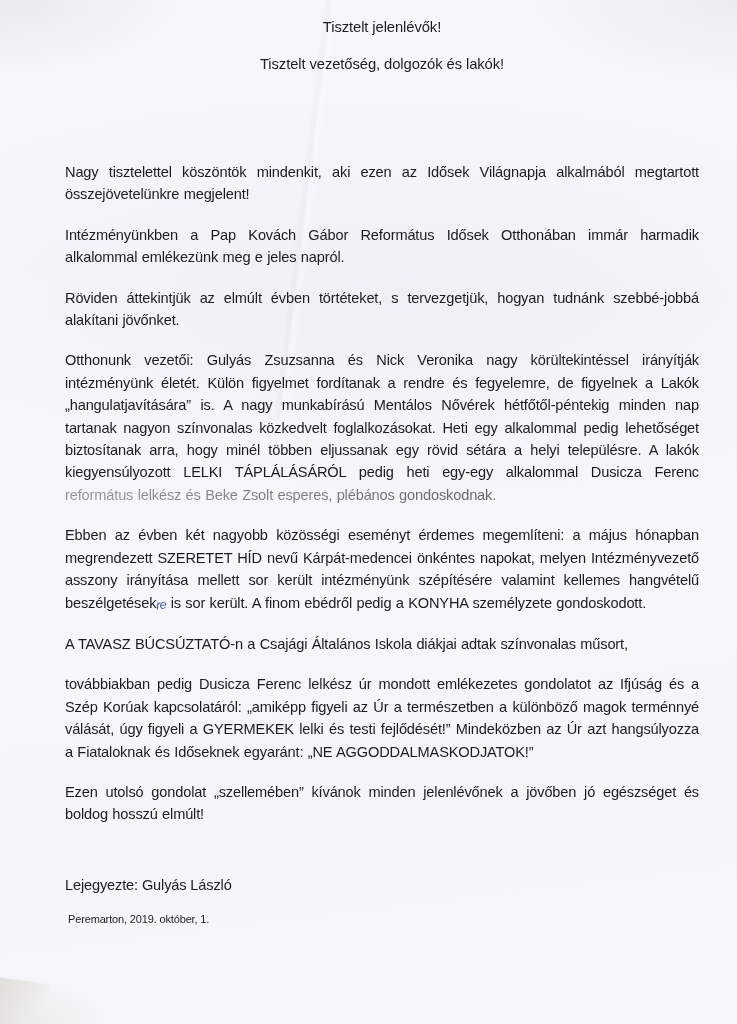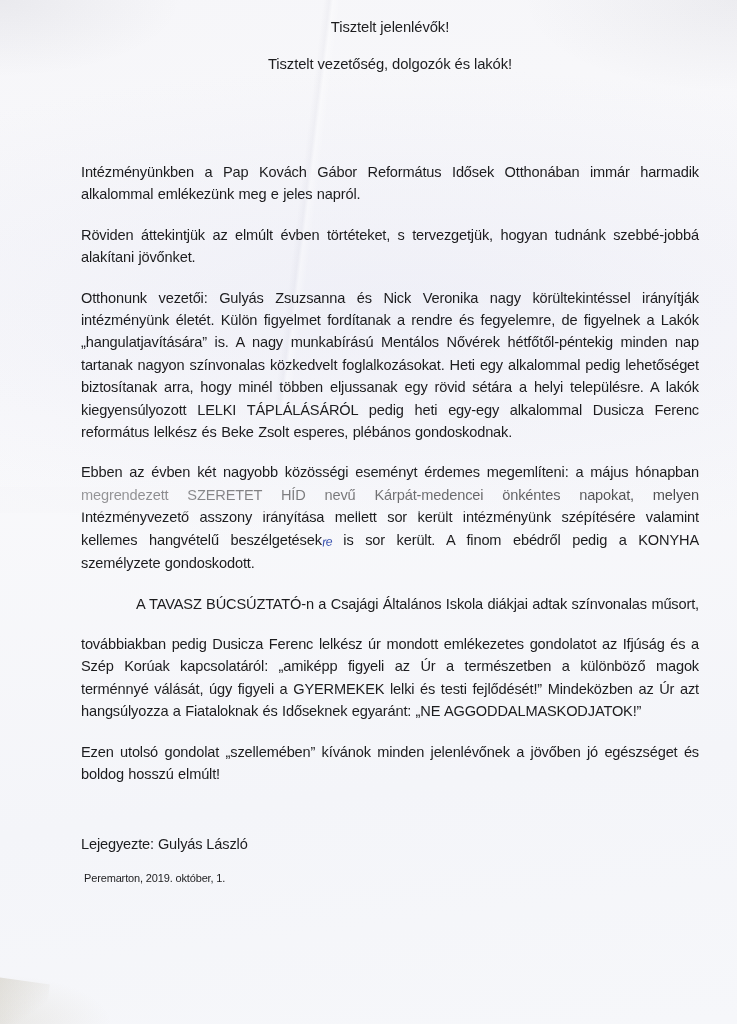--- a/index.html
+++ b/index.html
@@ -17,21 +17,20 @@
     height: 1024px;
     overflow: hidden;
     color: #1d1d1f;
     background:
       
       radial-gradient(ellipse 260px 110px at 0% 0%,   rgba(70,70,90,0.07), transparent 70%),
       radial-gradient(ellipse 300px 130px at 100% 0%, rgba(70,70,90,0.06), transparent 72%),
       radial-gradient(ellipse 160px 70px  at 0% 100%, rgba(150,135,95,0.13), transparent 70%),
       radial-gradient(ellipse 900px 300px at 55% 30%, rgba(210,212,236,0.25), transparent 80%),
       linear-gradient(173deg, #f6f6f9 0%, #f9f9fb 38%, #f4f5f9 75%, #f6f7fa 100%);
-    padding-left: 16px;
   }
 
   
   .crease {
     position: absolute;
     top: 0; left: 270px;
     width: 70px; height: 420px;
     background: linear-gradient(97deg,
       transparent 44%,
       rgba(120,120,150,0.05) 49%,
@@ -81,21 +80,21 @@
     font-size: 14.6px;
     line-height: 22.4px;
     letter-spacing: -0.15px;
     word-spacing: 0.5px;
     text-align: justify;
     margin-bottom: 18px;
     color: #1c1c1e;
   }
 
   p.par-indent { text-indent: 6px; }
-  p.par-single { text-align: right; }
+  p.par-single { text-align: left; }
 
   .pen-correction {
     display: inline-block;
     color: #3c55b0;
     font-style: italic;
     font-size: 12.5px;
     letter-spacing: -0.6px;
     transform: rotate(-5deg) translateY(1px);
   }
 
@@ -119,20 +118,21 @@
 
 <div class="paper">
   <div class="crease"></div>
 
   <div class="content">
 
     <div class="heading heading-1">Tisztelt jelenlévők!</div>
 
     <div class="heading heading-2">Tisztelt vezetőség, dolgozók és lakók!</div>
 
+    <p class="body-par">Nagy tisztelettel köszöntök mindenkit, aki ezen az Idősek Világnapja alkalmából megtartott összejövetelünkre megjelent!</p>
 
     <p class="body-par">Intézményünkben a Pap Kovách Gábor Református Idősek Otthonában immár harmadik alkalommal emlékezünk meg e jeles napról.</p>
 
     <p class="body-par">Röviden áttekintjük az elmúlt évben törtéteket, s tervezgetjük, hogyan tudnánk szebbé-jobbá alakítani jövőnket.</p>
 
 
     <p class="body-par">Otthonunk vezetői: Gulyás Zsuzsanna és Nick Veronika nagy körültekintéssel irányítják intézményünk életét. Külön figyelmet fordítanak a rendre és fegyelemre, de figyelnek a Lakók „hangulatjavítására” is. A nagy munkabírású Mentálos Nővérek hétfőtől-péntekig minden nap tartanak nagyon színvonalas közkedvelt foglalkozásokat. Heti egy alkalommal pedig lehetőséget biztosítanak arra, hogy minél többen eljussanak egy rövid sétára a helyi településre. A lakók kiegyensúlyozott LELKI TÁPLÁLÁSÁRÓL pedig heti egy-egy alkalommal Dusicza Ferenc református lelkész és Beke Zsolt esperes, plébános gondoskodnak.</p>
 
     <p class="body-par"><span>Ebben az évben két nagyobb közösségi eseményt érdemes megemlíteni: a május hónapban megrendezett SZERETET HÍD nevű Kárpát-medencei önkéntes napokat, melyen Intézményvezető asszony irányítása mellett sor került intézményünk szépítésére valamint kellemes hangvételű beszélgetések</span><span class="pen-correction">re</span><span> is sor került. A finom ebédről pedig a KONYHA személyzete gondoskodott.</span></p>
 

